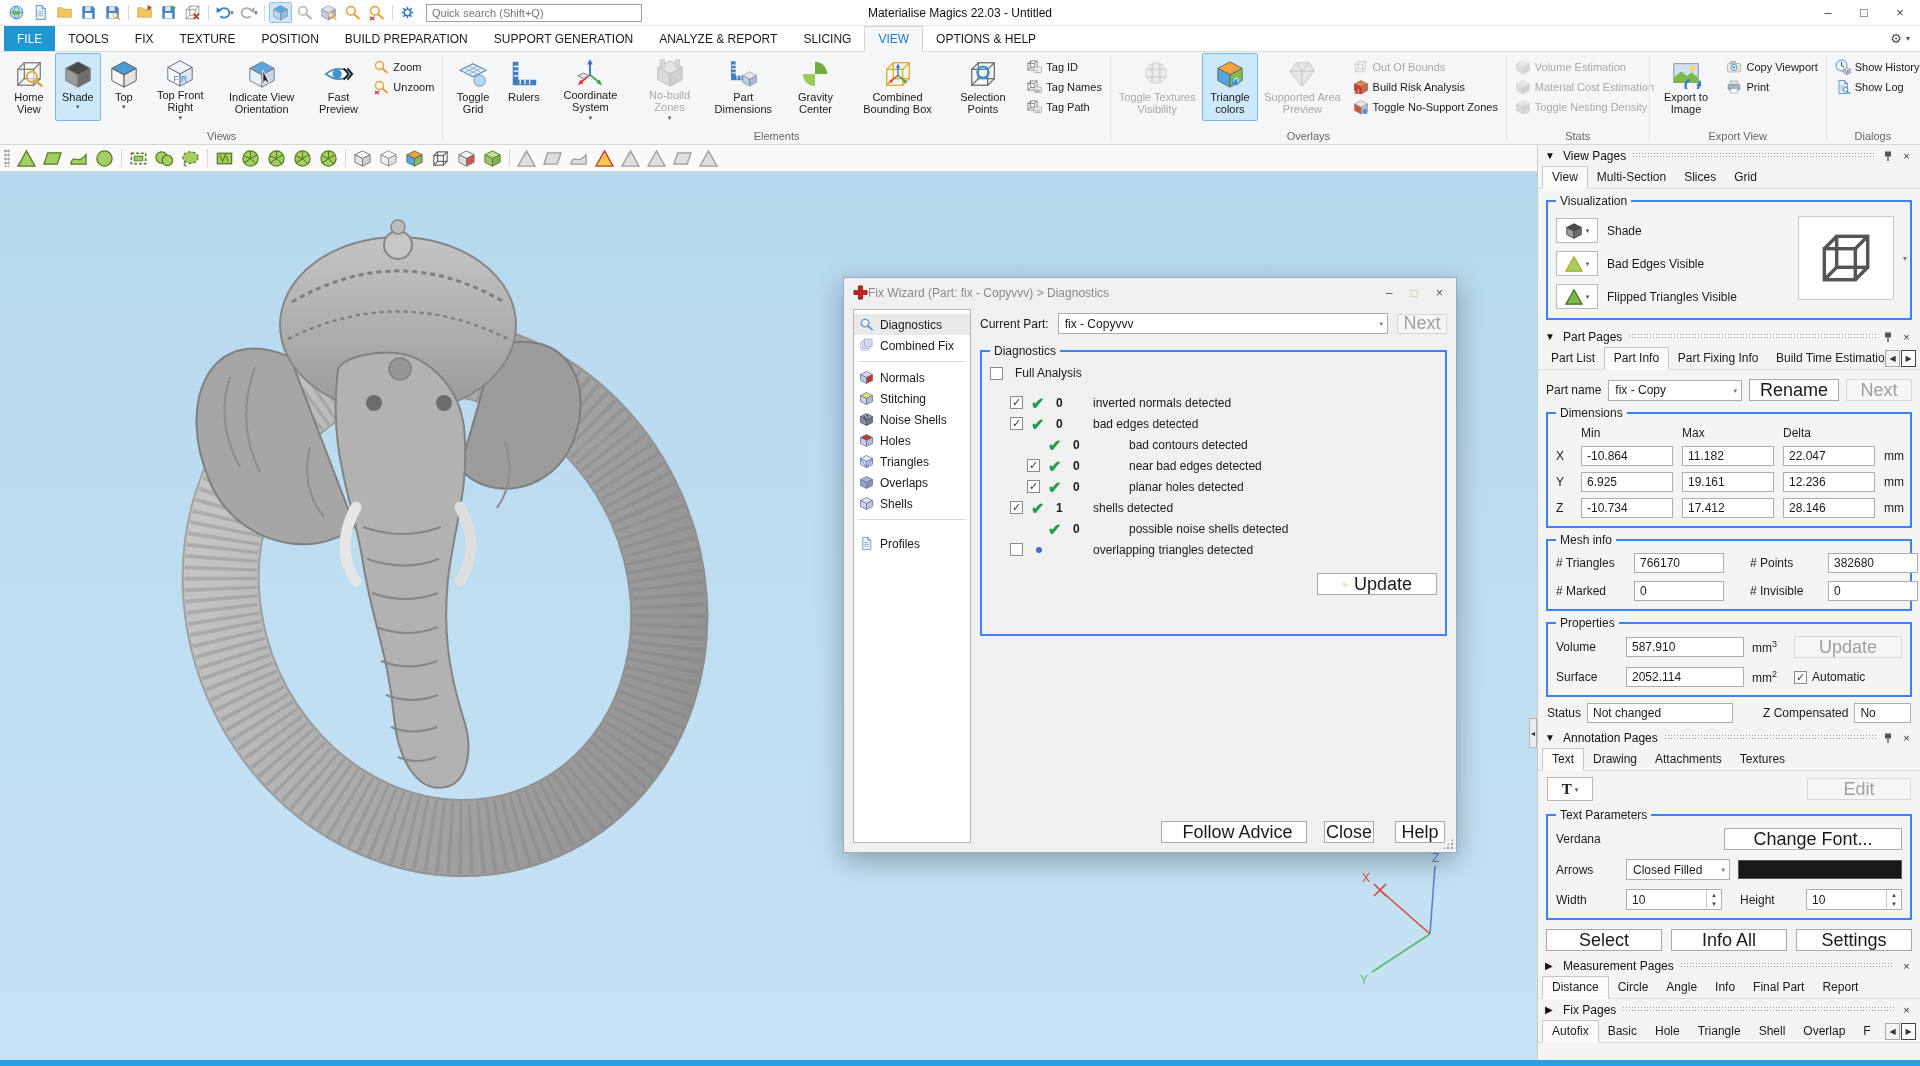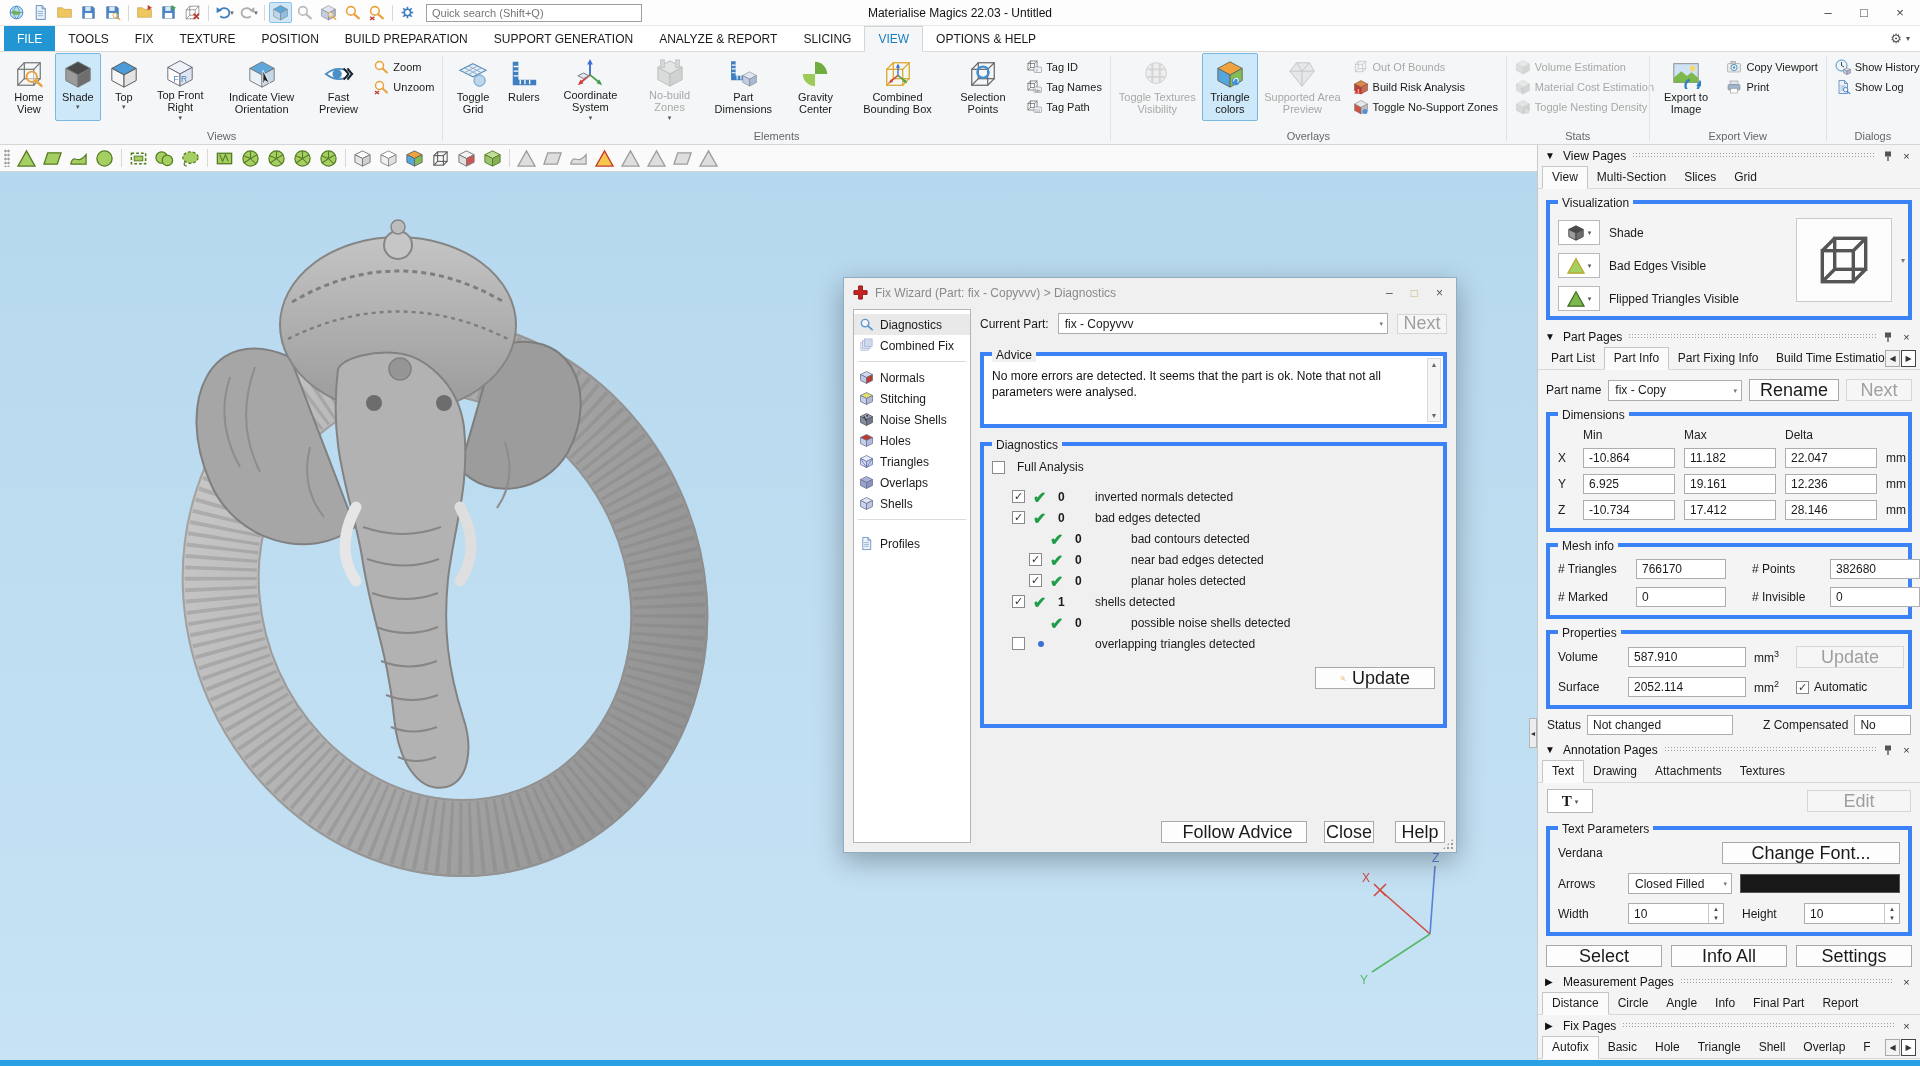--- a/index.html
+++ b/index.html
@@ -76,21 +76,21 @@
 .sech .stitle{white-space:nowrap;color:#111}
 .sech .leader{flex:1;height:7px;background-image:radial-gradient(#8f8f8f .7px,transparent .95px);background-size:3px 3px;opacity:.85}
 .pinic{width:12px;height:12px}
 .scx{color:#333;font-size:11px;width:13px;text-align:center}
 .ts{display:flex;align-items:flex-end;padding:0 4px;border-bottom:1px solid #d9d9d9;height:23px}
 .tsi{padding:3px 9px 4px;color:#1a1a1a;white-space:nowrap;overflow:hidden;max-width:150px}
 .tsi.on{background:#fbfbfb;border:1px solid #c6c6c6;border-bottom:1px solid #fbfbfb;margin-bottom:-1px}
 .ts .nav{margin-left:auto;display:flex;gap:1px;padding-bottom:2px}
 .navb{width:15px;height:17px;border:1px solid #a9a9a9;background:#f2f2f2;display:flex;align-items:center;justify-content:center;font-size:8px;color:#333}
 .navb.dark{background:#ffffff;border-color:#444}
-.gb{position:relative;border:4px solid #3b82f6;margin:11px 8px 6px;padding:12px 8px 8px}
+.gb{position:relative;border:2px solid #3b82f6;margin:11px 8px 6px;padding:12px 8px 8px}
 .gb>.gl{position:absolute;top:-8px;left:8px;background:#f4f4f4;padding:0 4px;color:#1a1a1a}
 .inp{height:20px;border:1px solid #abadb3;background:#fff;padding:0 5px;display:flex;align-items:center;font-size:12px;white-space:nowrap;overflow:hidden}
 .btn{height:22px;border:1px solid #a9a9a9;background:#fdfdfd;display:flex;align-items:center;justify-content:center;padding:0 24px;font-size:18px;white-space:nowrap}
 .btn.dis{color:#9f9f9f;border-color:#d6d6d6;background:#f6f6f6}
 .ddl{height:21px;border:1px solid #abadb3;background:#fff;display:flex;align-items:center;justify-content:space-between;padding:0 4px 0 6px;font-size:12px}
 .ddl .caret{color:#777}
 .cbx{width:13px;height:13px;border:1px solid #8a8a8a;background:#fff;display:inline-flex;align-items:center;justify-content:center;font-size:11px;color:#333;flex:0 0 auto}
 .spinwrap{display:flex;height:21px;border:1px solid #abadb3;background:#fff}
 .spinwrap .val{flex:1;padding:0 5px;display:flex;align-items:center}
 .spin{display:flex;flex-direction:column;width:15px;border-left:1px solid #c9c9c9}
@@ -105,21 +105,21 @@
 .dimhead{color:#222}
 .meshgrid{display:grid;grid-template-columns:72px 90px 14px 72px 90px;column-gap:6px;row-gap:8px;align-items:center}
 .propgrid{display:grid;grid-template-columns:62px 118px 34px 1fr;column-gap:8px;row-gap:9px;align-items:center}
 .strow{display:flex;align-items:center;gap:6px;margin:6px 9px 4px}
 .btnrow3{display:flex;gap:9px;margin:9px 8px 4px}
 .btnrow3 .btn{flex:1}
 .swatch{flex:1;height:19px;background:#181818;border:1px solid #555}
 
 
 .dialog{position:absolute;left:843px;top:277px;width:614px;height:576px;background:#f0f0f0;border:1px solid #8faec4;box-shadow:0 8px 26px rgba(0,0,0,.3);display:flex;flex-direction:column;z-index:5}
-.dlg-tb{height:29px;display:flex;align-items:center;padding:0 9px;gap:7px}
+.dlg-tb{height:29px;display:flex;align-items:center;padding:0 9px;gap:0}
 .dlg-title{color:#8a8a8a;font-size:12px;white-space:nowrap}
 .dlg-btns{margin-left:auto;display:flex;gap:18px;color:#555;font-size:12px;padding-right:4px}
 .dlg-body{flex:1;display:flex;padding:2px 9px 9px;gap:9px}
 .dnav{width:118px;background:#fff;border:1px solid #b5b5b5;padding:4px 0;display:flex;flex-direction:column}
 .dni{display:flex;align-items:center;gap:6px;height:21px;padding:0 5px;font-size:12px;white-space:nowrap}
 .dni.on{background:#e9e9e9}
 .dni svg{width:15px;height:15px;flex:0 0 auto}
 .dsep{height:1px;background:#dadada;margin:5px 4px}
 .dcontent{flex:1;display:flex;flex-direction:column;min-width:0}
 .cprow{display:flex;align-items:center;gap:9px;height:25px;margin-top:2px}
@@ -1327,28 +1327,20 @@
       <div class="dcontent">
         <div class="cprow">
           <span class="lab">Current Part:</span>
           <span class="ddl" style="flex:1">
               <span>fix - Copyvvv</span>
               <span class="caret">▾</span>
             </span>
           <span class="btn dis" style="width:50px;height:20px">Next</span>
         </div>
 
-        <div class="gb" style="background:#fff;margin:16px 0 0;height:76px">
-          <span class="gl" style="background:#f0f0f0">Advice</span>
-          <div class="advice-text">No more errors are detected. It seems that the part is ok. Note that not all parameters were analysed.</div>
-          <div class="vsb">
-              <span>▲</span>
-              <span>▼</span>
-            </div>
-        </div>
 
         <div class="gb" style="margin:14px 0 0;height:286px;display:flex;flex-direction:column">
           <span class="gl" style="background:#f0f0f0">Diagnostics</span>
           <div style="display:flex;align-items:center;gap:12px;height:18px">
             <span class="cbx"></span>
             <span class="lab">Full Analysis</span>
           </div>
           <div style="height:10px"></div>
           <div class="drow main">
             <span class="cbx">✓</span>

